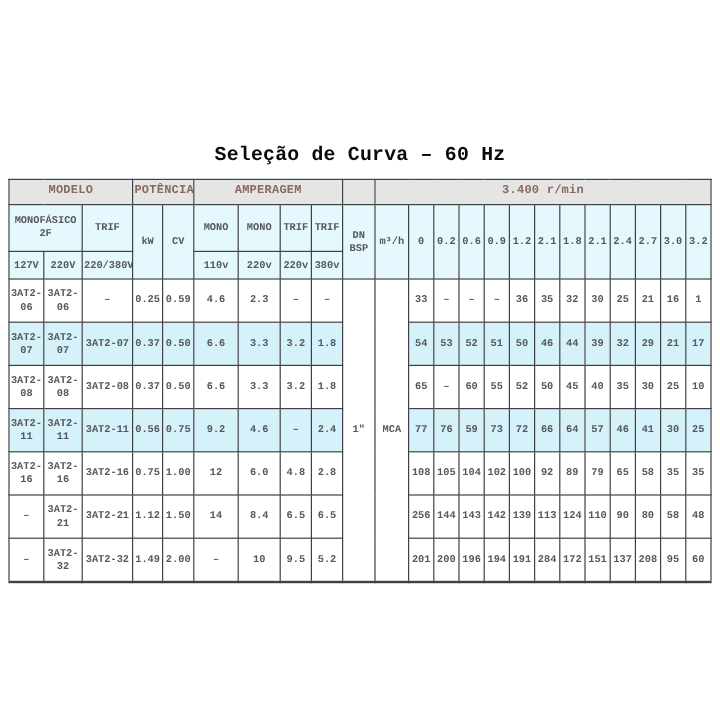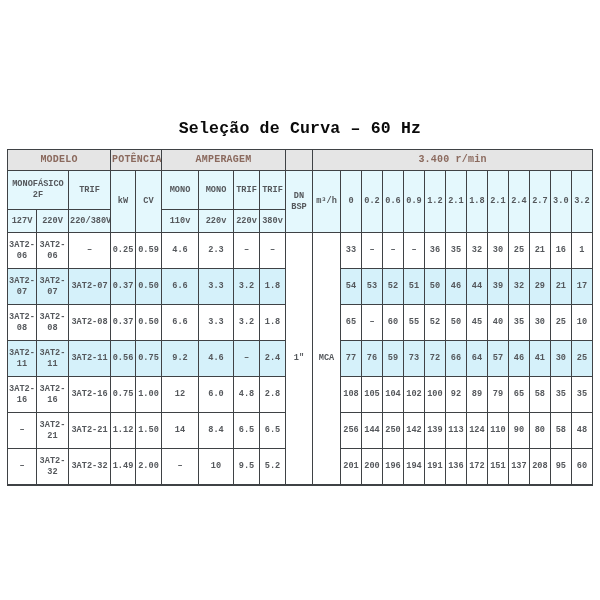--- a/index.html
+++ b/index.html
@@ -232,21 +232,21 @@
           <td>3AT2-21</td>
           <td>3AT2-21</td>
           <td>1.12</td>
           <td>1.50</td>
           <td>14</td>
           <td>8.4</td>
           <td>6.5</td>
           <td>6.5</td>
           <td>256</td>
           <td>144</td>
-          <td>250</td>
+          <td>143</td>
           <td>142</td>
           <td>139</td>
           <td>113</td>
           <td>124</td>
           <td>110</td>
           <td>90</td>
           <td>80</td>
           <td>58</td>
           <td>48</td>
         </tr>
@@ -258,21 +258,21 @@
           <td>2.00</td>
           <td>–</td>
           <td>10</td>
           <td>9.5</td>
           <td>5.2</td>
           <td>201</td>
           <td>200</td>
           <td>196</td>
           <td>194</td>
           <td>191</td>
-          <td>136</td>
+          <td>284</td>
           <td>172</td>
           <td>151</td>
           <td>137</td>
           <td>208</td>
           <td>95</td>
           <td>60</td>
         </tr>
       </tbody>
   </table>
 

